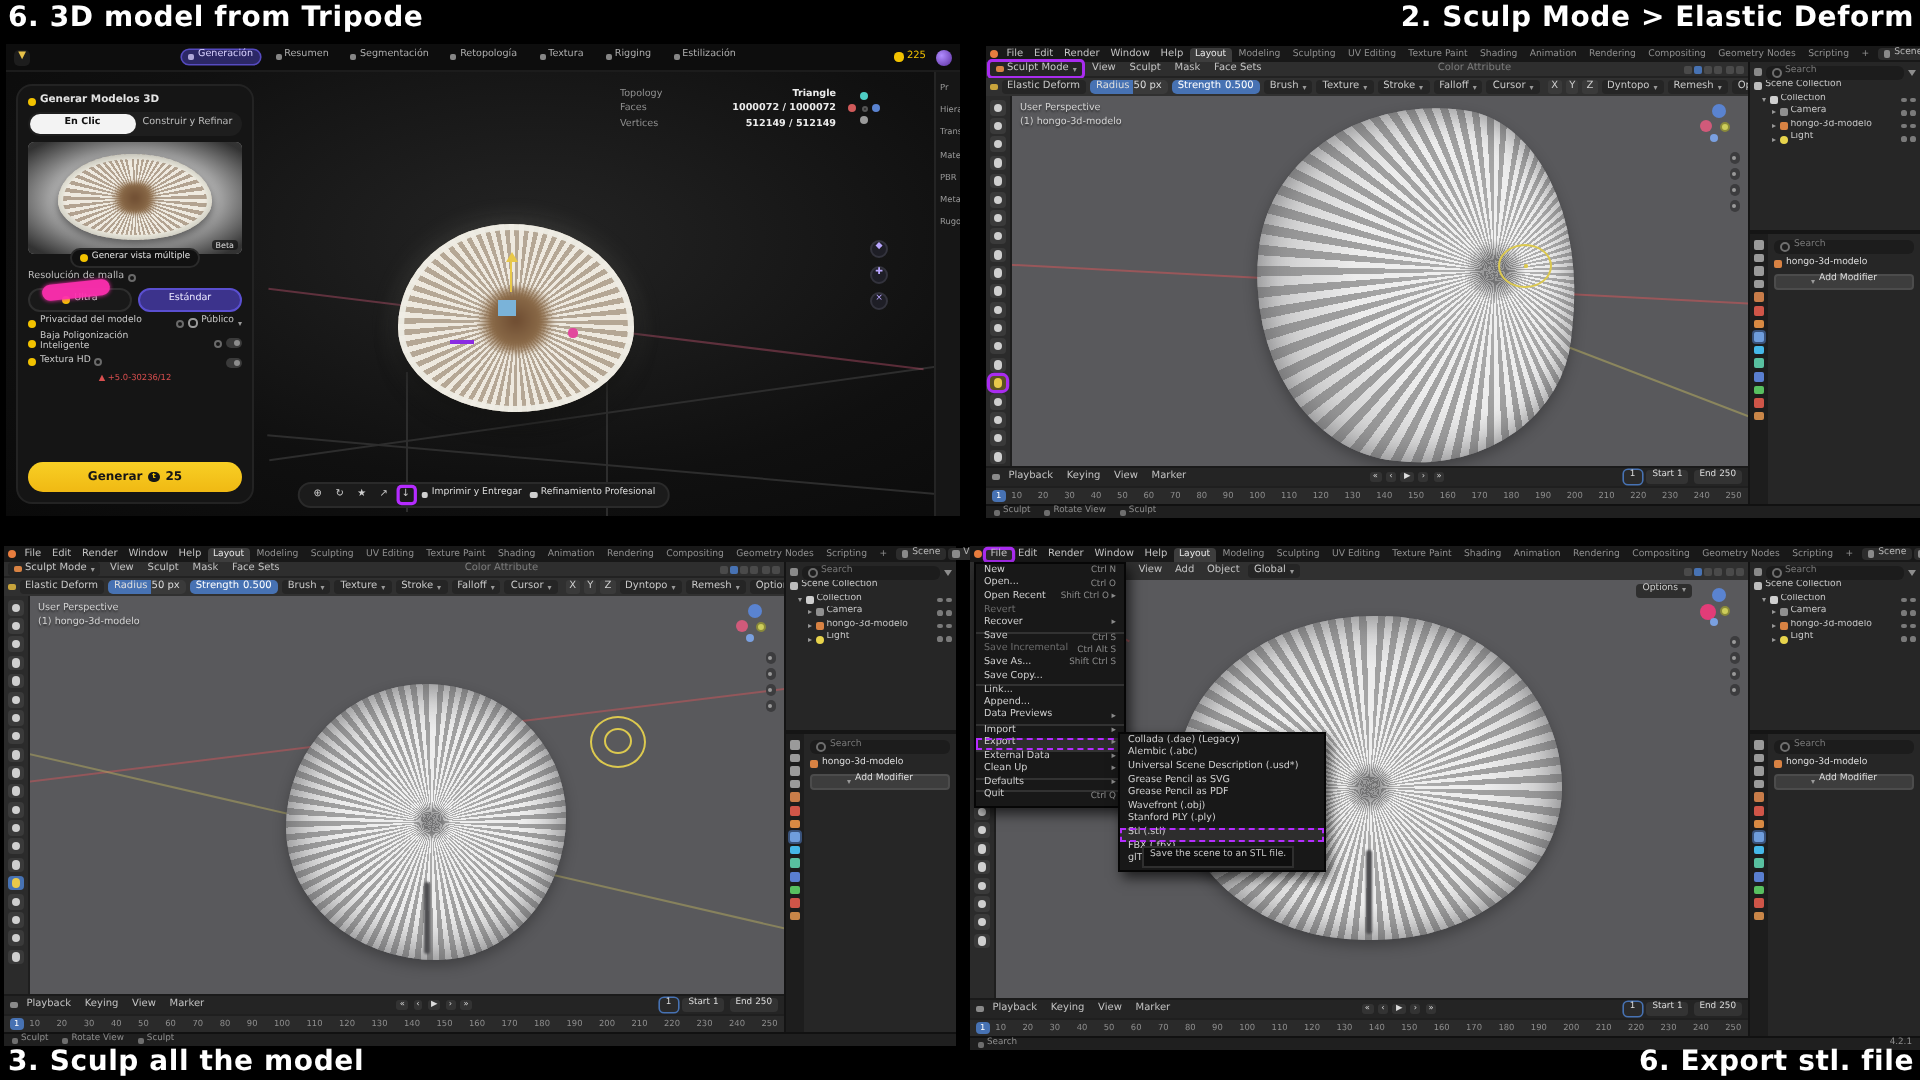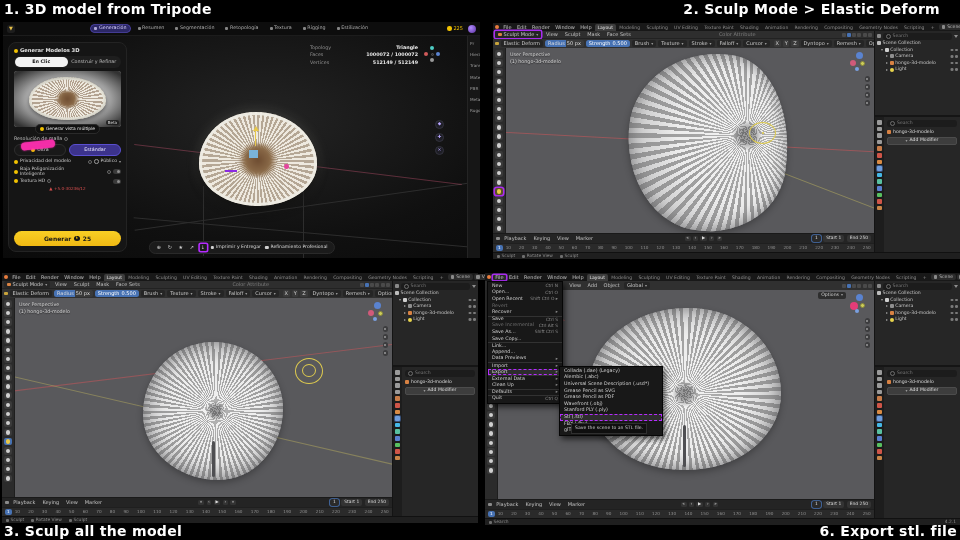--- a/index.html
+++ b/index.html
@@ -1,20 +1,20 @@
 <!DOCTYPE html>
 <html><head>
 <meta charset="utf-8">
 <style>
 *{margin:0;padding:0;box-sizing:border-box}
 html,body{background:#000}
 body{width:960px;height:540px;position:relative;overflow:hidden;font-family:"DejaVu Sans","Liberation Sans",sans-serif;color:#ccc}
 [data-repeat]{display:contents}
 .caption{position:absolute;color:#fff;font-weight:700;font-size:14px;letter-spacing:.3px;z-index:50;white-space:nowrap}
-.cap1{left:4px;top:1px}.cap2{right:20px;top:1px}.cap3{left:4px;bottom:1px}.cap4{right:3px;bottom:1px}
+.cap1{left:4px;top:1px}.cap2{right:3px;top:1px}.cap3{left:4px;bottom:1px}.cap4{right:3px;bottom:1px}
 
 .bl{position:absolute;background:#2a2a2a;display:flex;flex-direction:column;font-size:5px;line-height:1;color:#c8c8c8}
 .bl-menubar{height:8px;background:#181818;display:flex;align-items:center;gap:1px;padding:0 2px;flex:none;white-space:nowrap}
 .bl-logo{width:4px;height:4px;border-radius:50%;background:#e87d3e;margin-right:1px;flex:none}
 .mi{padding:0 2.2px;color:#c2c2c2}
 .ws{padding:0 2.6px;height:7px;line-height:7px;border-radius:2px 2px 0 0;color:#8f8f8f;font-size:4.6px}
 .ws.active{background:#3d3d3d;color:#e9e9e9}
 .sp{flex:1}
 .scenebox{background:#2c2c2c;border-radius:2px;padding:1px 2.5px;display:flex;gap:2px;align-items:center;color:#b5b5b5;font-size:4.6px}
 .mini-ic{width:3.5px;height:3.5px;border-radius:1px;background:#8a8a8a;flex:none}
@@ -178,21 +178,21 @@
 .t-giz{position:absolute;z-index:6}
 .t-bottom{position:absolute;left:50%;transform:translateX(-50%);bottom:4px;height:13px;background:#1b1b1b;border:1px solid #2a2a2a;border-radius:7px;display:flex;align-items:center;gap:4px;padding:0 6px;font-size:4.6px;color:#ddd;z-index:11;white-space:nowrap}
 .t-bic{width:7px;height:7px;display:flex;align-items:center;justify-content:center;color:#cfcfcf;font-size:5px}
 .t-bic.hl{box-shadow:0 0 0 1.6px #b52bff;border-radius:1px}
 .t-blab{display:flex;gap:2px;align-items:center}
 .t-blab::before{content:"";width:3.5px;height:3.5px;background:#cfcfcf;border-radius:1px}
 </style>
 </head>
 <body>
 
-<div class="caption cap1">1. 3D model from Tripode</div>
+<div class="caption cap1">6. 3D model from Tripode</div>
 <div class="caption cap2">2. Sculp Mode &gt; Elastic Deform</div>
 <div class="caption cap3">3. Sculp all the model</div>
 <div class="caption cap4">6. Export stl. file</div>
 
 <div class="p1">
   <div class="t-head">
     <span class="t-logo">▼</span>
     <span class="t-nav" data-repeat="tripo.nav">
 
     <span class="tnav active">Generación</span>

